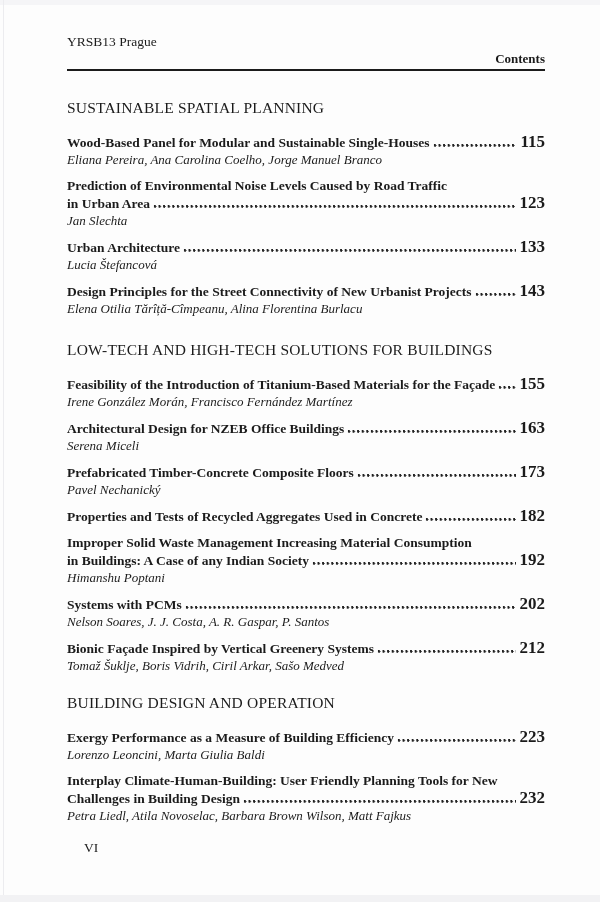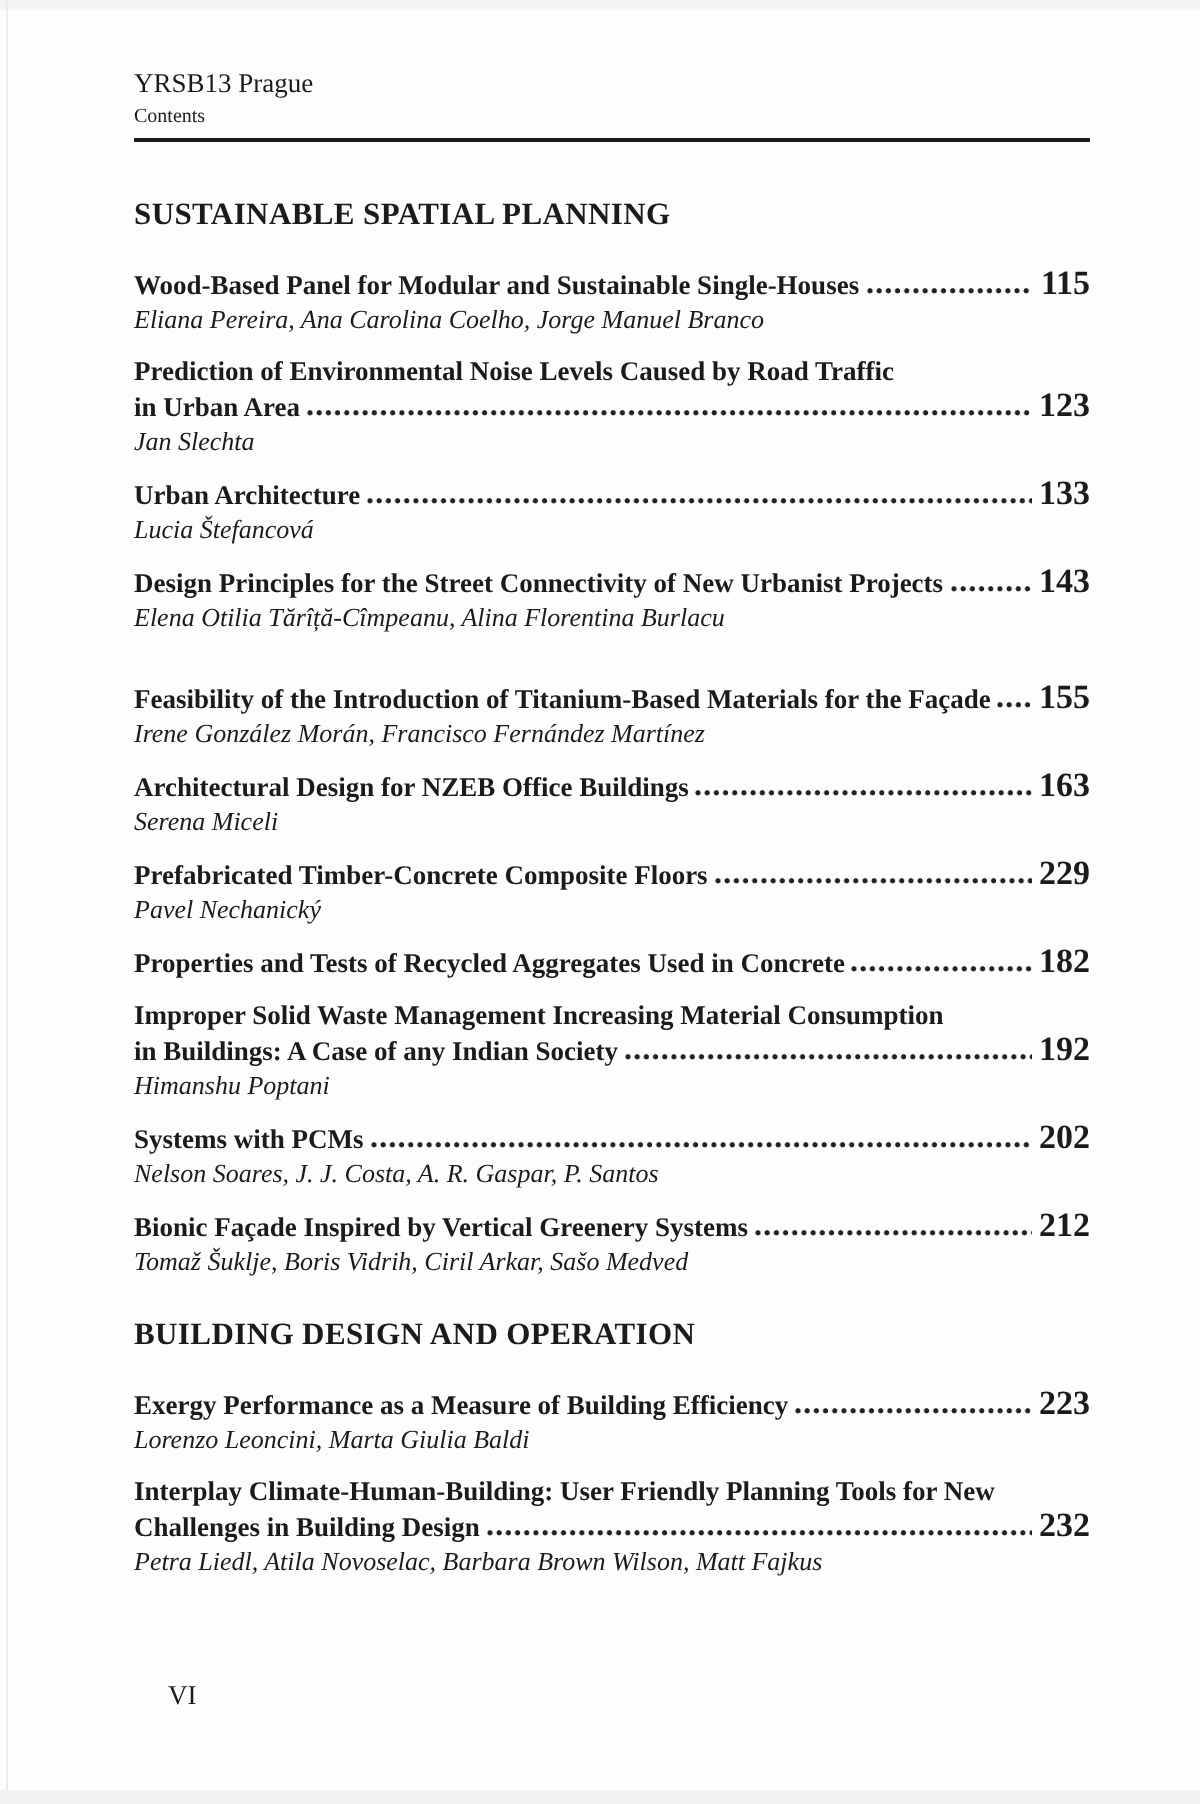--- a/index.html
+++ b/index.html
@@ -15,29 +15,29 @@
   .scan-top    { position: absolute; top: 0; left: 0; width: 600px; height: 5px; background: #f5f5f7; }
   .scan-bottom { position: absolute; bottom: 0; left: 0; width: 600px; height: 7px; background: #f2f2f4; }
   .scan-left   { position: absolute; top: 0; left: 3px; width: 1px; height: 902px; background: #ececef; }
 
   .page {
     position: relative;
     padding: 33px 55px 0 67px;
     height: 786px;
   }
   .running-head .line1 { font-size: 13.5px; line-height: 17px; }
-  .running-head .line2 { font-size: 10px; line-height: 17px; font-weight: normal; }
+  .running-head .line2 { font-size: 13px; line-height: 17px; font-weight: bold; text-align: right; }
   .head-rule { border: 0; border-top: 2px solid #1c1c1c; margin-top: 2px; }
 
   .section { margin-top: 27px; }
   .section.s2 { margin-top: 23px; }
   .section.s3 { margin-top: 19px; }
   .section-title {
     font-size: 15.5px;
-    font-weight: bold;
+    font-weight: normal;
     line-height: 20px;
     letter-spacing: 0.2px;
     margin-bottom: 15px;
   }
   .entry { margin-bottom: 9px; }
   .t-line { display: flex; align-items: baseline; }
   .entry-title {
     font-size: 13.5px;
     font-weight: bold;
     line-height: 17px;
@@ -125,20 +125,21 @@
       <div class="t-line">
         <span class="entry-title">Design Principles for the Street Connectivity of New Urbanist Projects</span>
         <span class="leader"></span>
         <span class="page-num">143</span>
       </div>
       <div class="authors">Elena Otilia Tărîță-Cîmpeanu, Alina Florentina Burlacu</div>
     </div>
   </div>
 
   <div class="section s2">
+    <div class="section-title">LOW-TECH AND HIGH-TECH SOLUTIONS FOR BUILDINGS</div>
 
     <div class="entry">
       <div class="t-line">
         <span class="entry-title">Feasibility of the Introduction of Titanium-Based Materials for the Façade</span>
         <span class="leader"></span>
         <span class="page-num">155</span>
       </div>
       <div class="authors">Irene González Morán, Francisco Fernández Martínez</div>
     </div>
 
@@ -148,21 +149,21 @@
         <span class="leader"></span>
         <span class="page-num">163</span>
       </div>
       <div class="authors">Serena Miceli</div>
     </div>
 
     <div class="entry">
       <div class="t-line">
         <span class="entry-title">Prefabricated Timber-Concrete Composite Floors</span>
         <span class="leader"></span>
-        <span class="page-num">229</span>
+        <span class="page-num">173</span>
       </div>
       <div class="authors">Pavel Nechanický</div>
     </div>
 
     <div class="entry">
       <div class="t-line">
         <span class="entry-title">Properties and Tests of Recycled Aggregates Used in Concrete</span>
         <span class="leader"></span>
         <span class="page-num">182</span>
       </div>

